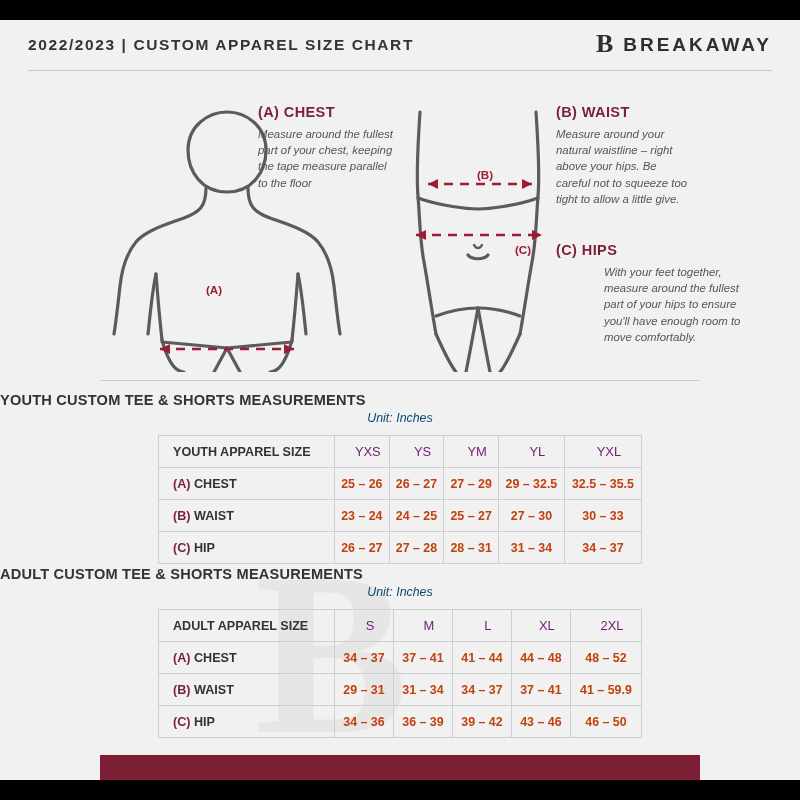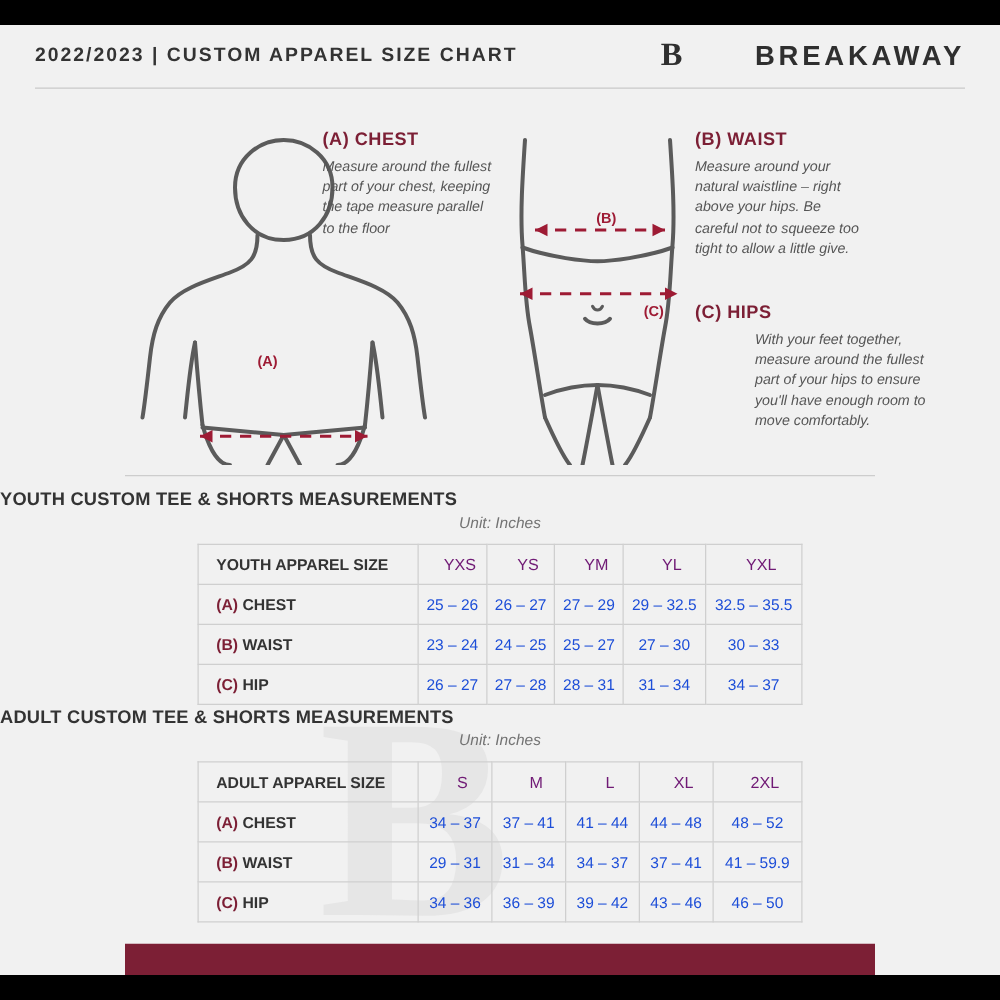--- a/index.html
+++ b/index.html
@@ -63,25 +63,24 @@
   .brand-mark {
     font-family: "Liberation Serif", serif;
     font-size: 26px;
     font-weight: bold;
     color: #2f2f2f;
     line-height: 1;
     position: relative;
     top: -1px;
   }
   .brand-name {
-    font-size: 22px;
+    font-size: 19px;
     font-weight: bold;
     letter-spacing: 3px;
     color: #2f2f2f;
-    margin-left: 48px;
   }
   .hr-top {
     position: absolute;
     left: 28px; top: 50px;
     width: 744px; height: 1px;
     background: #c9c9c9;
   }
 
   
   .illus {
@@ -120,36 +119,36 @@
     text-align: left;
     font-size: 14.6px;
     font-weight: bold;
     color: #333;
     letter-spacing: 0.2px;
   }
   .sect-unit {
     text-align: center;
     font-size: 12.4px;
     font-style: italic;
-    color: #737373;
+    color: #0c4a6e;
     margin-top: 3px;
   }
   table.size {
     border-collapse: collapse;
     width: 484px;
     margin: 10px auto 0 auto;
     background: transparent;
   }
   table.size td, table.size th {
     border: 1px solid #cfcfcf;
     height: 32px;
     font-size: 12.4px;
-    color: #1d4ed8;
+    color: #c2410c;
     text-align: center;
-    font-weight: normal;
+    font-weight: bold;
     padding: 0 4px;
   }
   table.size th.rowhead, table.size td.rowhead {
     text-align: left;
     padding-left: 14px;
     width: 176px;
     font-weight: bold;
     font-size: 12.6px;
     color: #333;
   }

